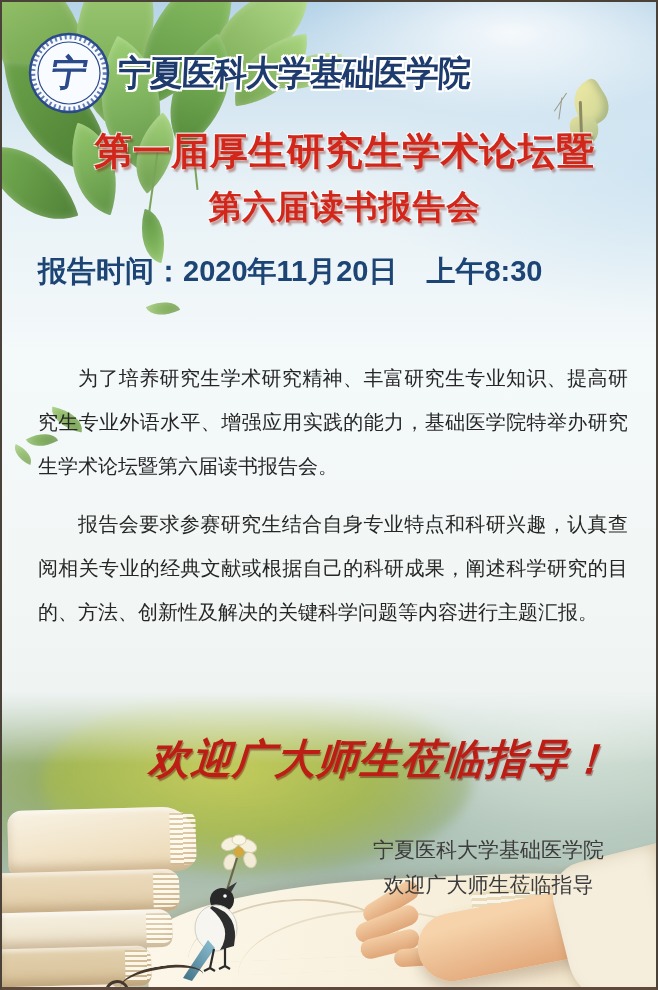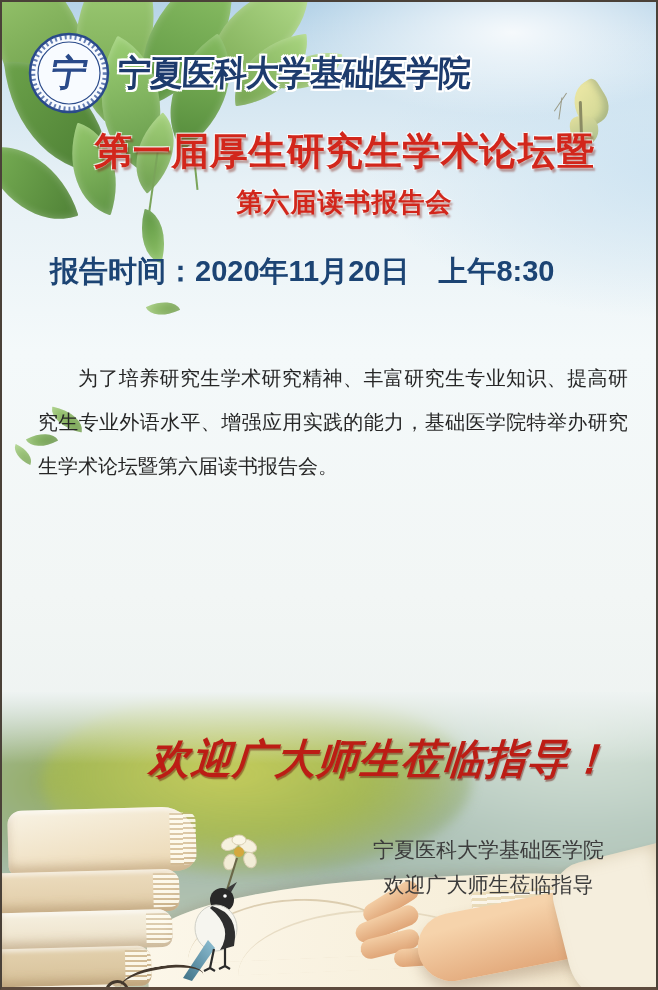--- a/index.html
+++ b/index.html
@@ -134,27 +134,27 @@
   .org-name{
     font-size:33px; font-weight:900; color:#1d3b6d; letter-spacing:-1px;
     transform:skewX(-3deg) scaleY(1.06);
     text-shadow:-2px -2px 0 #fff, 2px -2px 0 #fff, -2px 2px 0 #fff, 2px 2px 0 #fff,
                  0 -2px 0 #fff, 0 2px 0 #fff, -2px 0 0 #fff, 2px 0 0 #fff;
     white-space:nowrap;
   }
   .main-title{ position:absolute; left:0; right:0; top:124px; z-index:20; text-align:center;
     color:#d2261b; font-weight:900; }
   .main-title .t1{ font-size:38px; letter-spacing:.5px; }
-  .main-title .t2{ font-size:26px; margin-top:8px; letter-spacing:1px; }
+  .main-title .t2{ font-size:33px; margin-top:8px; letter-spacing:1px; }
   .main-title div{
     text-shadow:2px 3px 2px rgba(125,25,12,.4), -1px -1px 0 rgba(255,255,255,.7),
                 1px -1px 0 rgba(255,255,255,.7), -1px 1px 0 rgba(255,255,255,.7);
     margin-left:31px;
   }
-  .info{ position:absolute; left:48px; top:248px; z-index:20;
+  .info{ position:absolute; left:36px; top:248px; z-index:20;
     color:#1c4474; font-weight:700; font-size:29px; line-height:43px; white-space:nowrap; }
   .body-text{ position:absolute; left:36px; right:28px; top:354px; z-index:20;
     color:#262626; font-size:20px; line-height:44px; text-align:justify; }
   .body-text p{ text-indent:2em; }
   .body-text p + p{ margin-top:14px; }
   .welcome{ position:absolute; left:120px; right:18px; top:730px; z-index:20; text-align:center;
     font-family:"DejaVu Serif","Liberation Serif",serif; font-style:italic; font-weight:700;
     font-size:41px; letter-spacing:1px; color:#bc1d15; transform:skewX(-4deg);
     text-shadow:1px 2px 1px rgba(100,10,5,.45); white-space:nowrap; }
   .signature{ position:absolute; right:52px; top:830px; z-index:20; text-align:center;
@@ -284,20 +284,21 @@
     <div class="t1">第一届厚生研究生学术论坛暨</div>
     <div class="t2">第六届读书报告会</div>
   </div>
 
   <div class="info">
     <div><span>报告时间：</span><span>2020年11月20日　上午8:30</span></div>
   </div>
 
   <div class="body-text">
     <p>为了培养研究生学术研究精神、丰富研究生专业知识、提高研究生专业外语水平、增强应用实践的能力，基础医学院特举办研究生学术论坛暨第六届读书报告会。</p>
+    <p>报告会要求参赛研究生结合自身专业特点和科研兴趣，认真查阅相关专业的经典文献或根据自己的科研成果，阐述科学研究的目的、方法、创新性及解决的关键科学问题等内容进行主题汇报。</p>
   </div>
 
   <div class="welcome">欢迎广大师生莅临指导！</div>
 
   <div class="signature">
     <div>宁夏医科大学基础医学院</div>
     <div>欢迎广大师生莅临指导</div>
   </div>
 
 </div>

